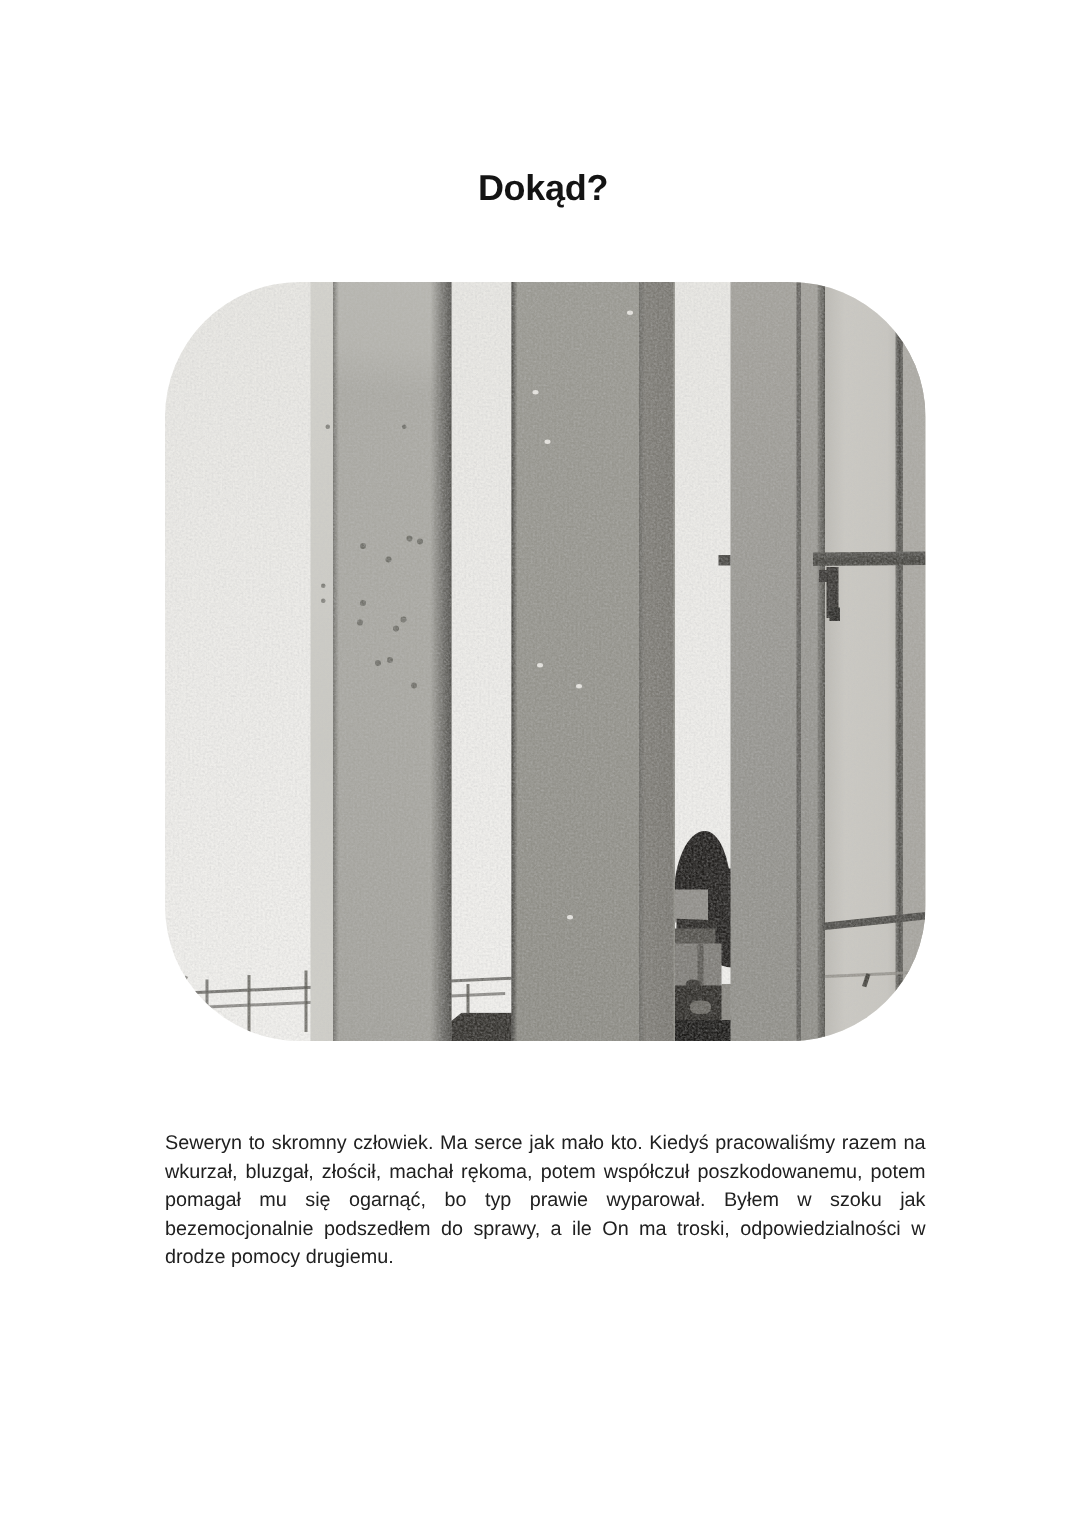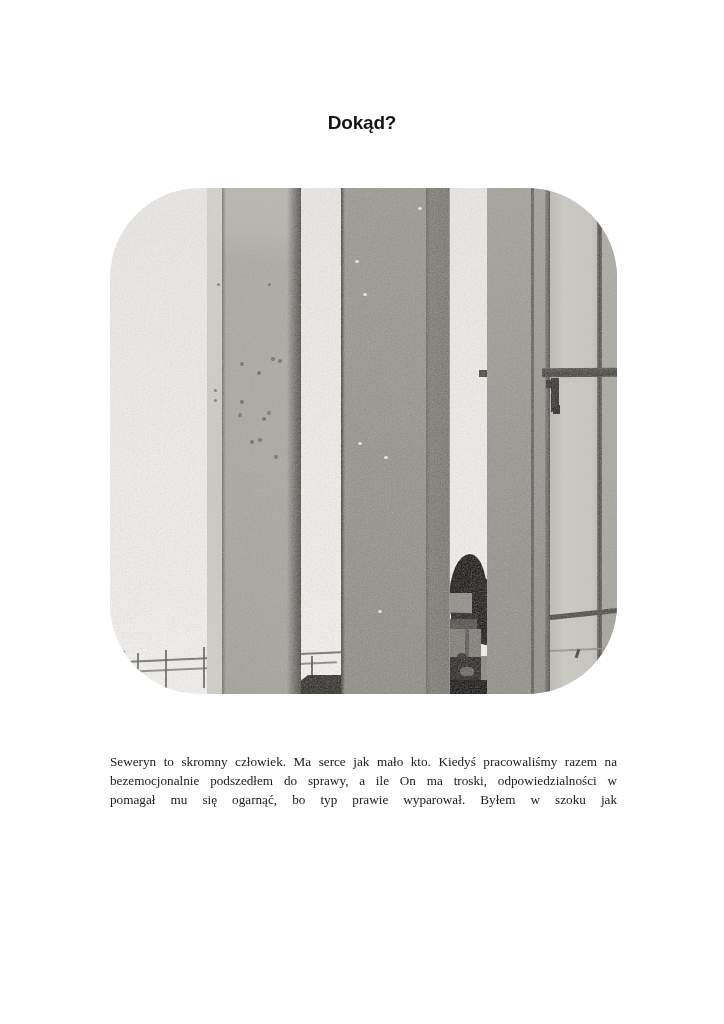--- a/index.html
+++ b/index.html
@@ -1,21 +1,21 @@
 <!DOCTYPE html>
 <html lang="pl"><head>
 <meta charset="utf-8">
 <style>
   html,body{margin:0;padding:0;background:#ffffff;}
   .page{position:relative;width:724px;height:1024px;background:#ffffff;overflow:hidden;
         font-family:"Liberation Sans","DejaVu Sans",sans-serif;}
 
   
   .title{position:absolute;top:97px;left:0;width:724px;text-align:center;
-         font-size:19px;line-height:26px;font-weight:700;color:#141414;letter-spacing:-0.2px;}
+         font-size:24px;line-height:26px;font-weight:700;color:#141414;letter-spacing:-0.2px;}
 
   
   .photo{position:absolute;left:110px;top:188px;width:507px;height:506px;
          border-radius:90px;overflow:hidden;background:linear-gradient(178deg,#e9e8e4,#eeedea 55%,#f2f1ee);}
   .photo *{position:absolute;}
 
   
   .fline1{left:14px;top:473px;width:223px;height:2px;background:#605f5a;opacity:.85;
           transform:rotate(-2.6deg);transform-origin:left center;}
   .fline2{left:14px;top:483px;width:213px;height:2px;background:#6b6a65;opacity:.75;
@@ -81,21 +81,21 @@
 
   
   .spk{width:4px;height:4px;border-radius:50%;background:#55544f;opacity:.65;}
   .wdot{width:4px;height:3px;border-radius:50%;background:#eceae6;opacity:.95;}
 
   .grain{left:0;top:0;width:100%;height:100%;opacity:.5;pointer-events:none;}
 
   
   .para{position:absolute;left:110px;top:752px;width:507px;color:#202020;
         font-size:13.2px;line-height:19px;}
-  .para .jline{text-align:justify;text-align-last:justify;font-family:Liberation Serif, serif;}
+  .para .jline{text-align:justify;text-align-last:justify;}
   .para .jline.last{text-align-last:left;}
 </style>
 </head>
 <body>
 
 <div class="page">
 
   <h1 class="title">Dokąd?</h1>
 
   <div class="photo" role="img" aria-label="Grainy black-and-white photograph: a man's head peeks out between tall concrete pillars; a horizontal metal rail crosses on the right and a thin wire fence is visible at the lower left">
@@ -174,17 +174,19 @@
       <filter id="gn" x="0" y="0" width="100%" height="100%">
         <feTurbulence type="fractalNoise" baseFrequency="0.7" numOctaves="2" seed="3" stitchTiles="stitch"></feTurbulence>
         <feColorMatrix type="matrix" values="0 0 0 0 0.55  0 0 0 0 0.55  0 0 0 0 0.55  0.7 0.7 0.7 0 -0.78"></feColorMatrix>
       </filter>
       <rect width="507" height="506" filter="url(#gn)"></rect>
     </svg>
   </div>
 
   <div class="para">
     <div class="jline">Seweryn to skromny człowiek. Ma serce jak mało kto. Kiedyś pracowaliśmy razem na</div>
+    <div class="jline">wkurzał, bluzgał, złościł, machał rękoma, potem współczuł poszkodowanemu, potem</div>
+    <div class="jline">pomagał mu się ogarnąć, bo typ prawie wyparował. Byłem w szoku jak</div>
     <div class="jline">bezemocjonalnie podszedłem do sprawy, a ile On ma troski, odpowiedzialności w</div>
-    <div class="jline">pomagał mu się ogarnąć, bo typ prawie wyparował. Byłem w szoku jak</div>
+    <div class="jline last">drodze pomocy drugiemu.</div>
   </div>
 
 </div>
 
 </body></html>

